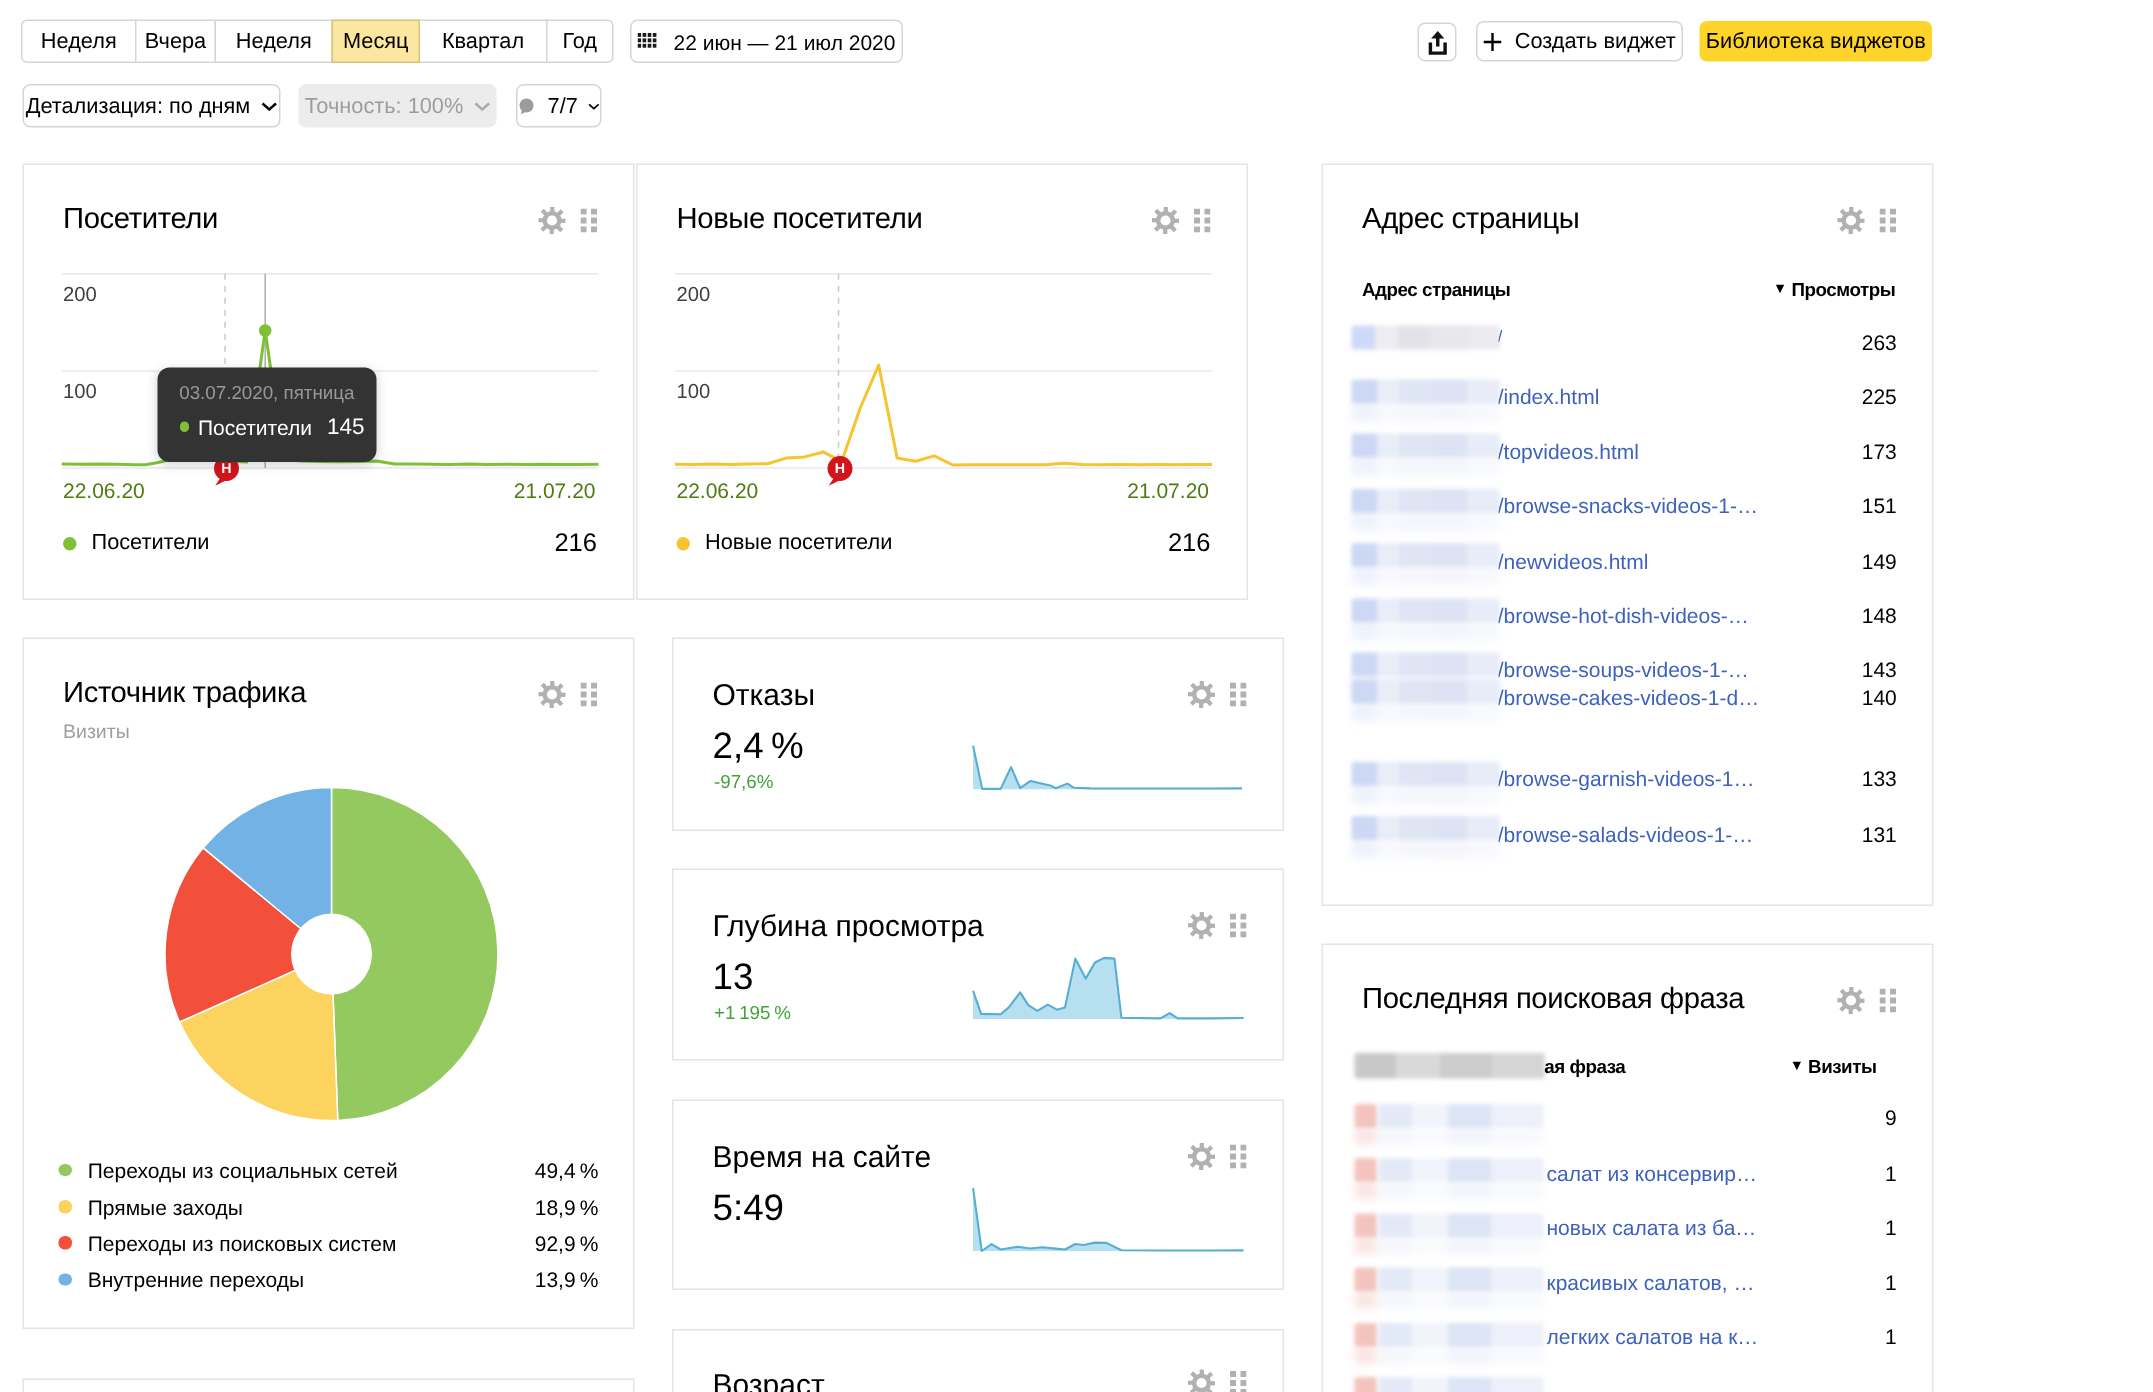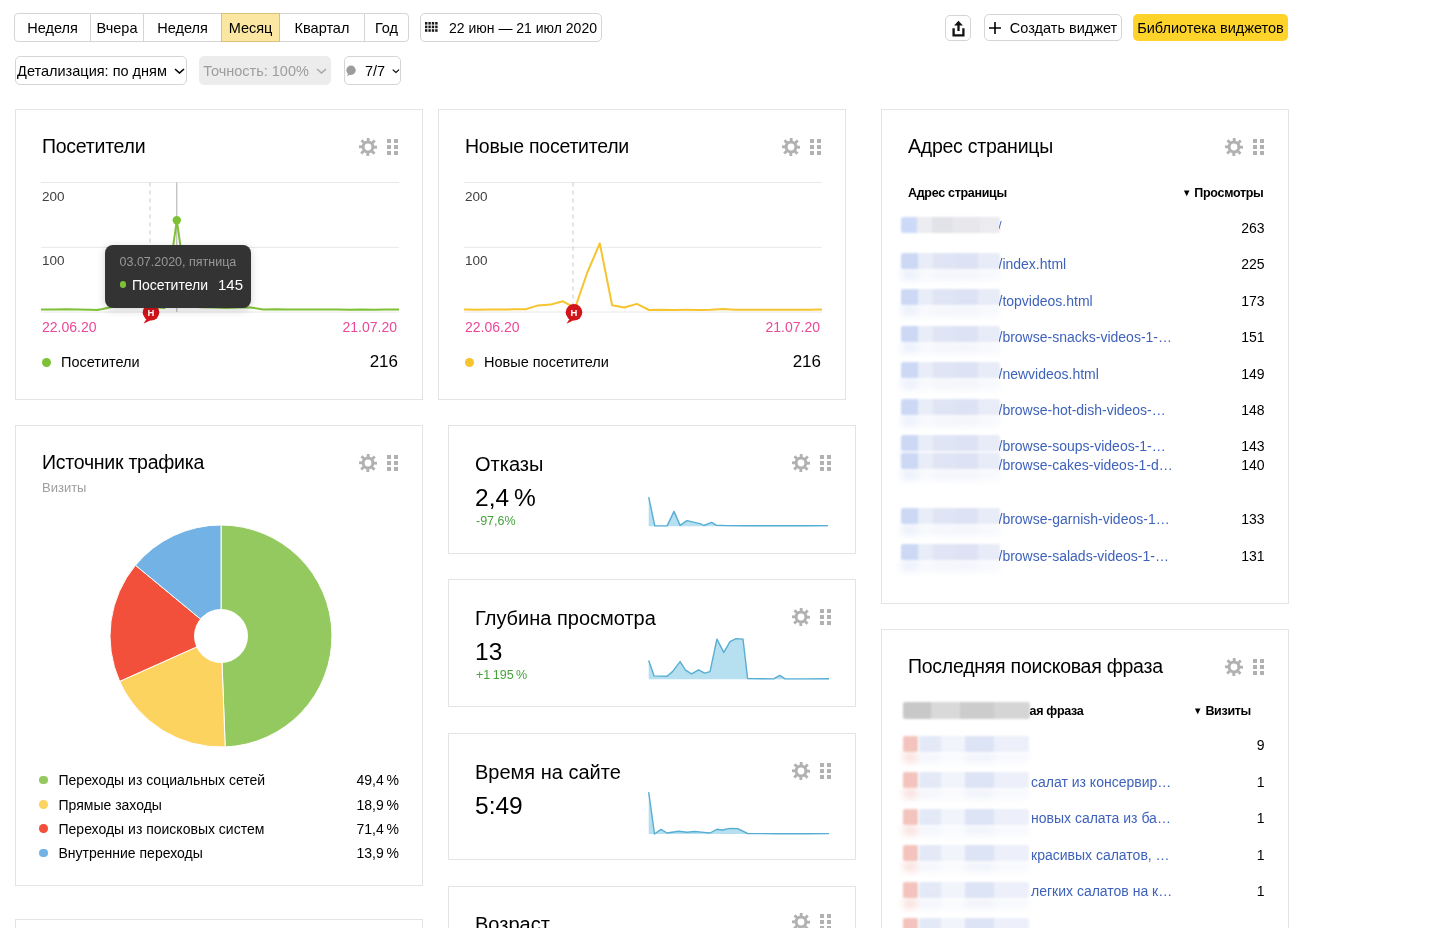--- a/index.html
+++ b/index.html
@@ -11,21 +11,21 @@
 .seg{position:absolute;display:flex}
 .seg div{display:flex;align-items:center;justify-content:center;border:1px solid #d5d5d5;
 margin-left:-1px;font-size:14.5px;height:29px;background:#fff}
 .seg div:first-child{border-radius:4px 0 0 4px;margin-left:0}
 .seg div:last-child{border-radius:0 4px 4px 0}
 .chart{position:absolute;left:25px;top:70px}
 .spark{position:absolute;left:198px}
 .leg{position:absolute;left:26px;display:flex;align-items:center;font-size:14.5px}
 .leg .dot{width:9px;height:9px;border-radius:50%;margin-right:10px}
 .leg .val{position:absolute;right:0;font-size:17px}
-.axl{position:absolute;top:209px;font-size:14px;color:#ec4899}
+.axl{position:absolute;top:209px;font-size:14px;color:#4d7c0f}
 .pleg{position:absolute;left:23px;width:360px;display:flex;align-items:center;font-size:14px}
 .pleg .dot{width:8.5px;height:8.5px;border-radius:50%;margin-right:11px}
 .pleg .val{margin-left:auto}
 .bignum{position:absolute;left:26px;font-size:24.5px}
 .delta{position:absolute;left:27px;font-size:12.5px;color:#44a339}
 .thead{position:absolute;font-size:12.5px;font-weight:bold;letter-spacing:-0.3px;white-space:nowrap}
 .trow{position:absolute;left:0;width:407px;height:36.4px;font-size:14px}
 .trow .lnk{position:absolute;color:#3e62bc;white-space:nowrap;overflow:hidden}
 .trow .num{position:absolute;right:24.5px;text-align:right}
 .blur{position:absolute;border-radius:2px;filter:blur(1.3px)}
@@ -130,21 +130,21 @@
       </g>
     </svg>
 <div class="axl" style="left:26px">22.06.20</div>
 <div class="axl" style="right:25px">21.07.20</div>
 <div class="leg" style="top:244px;width:356px"><span class="dot" style="background:#7fc136"></span>Посетители<span class="val">216</span></div>
 <div style="position:absolute;left:88.5px;top:135px;width:146px;height:63px;background:#333;border-radius:8px;z-index:5;box-shadow:0 2px 8px rgba(0,0,0,.18)">
       <div style="position:absolute;left:15px;top:10px;font-size:12.5px;color:#989898;white-space:nowrap">03.07.2020, пятница</div>
       <div style="position:absolute;left:15px;top:31px;display:flex;align-items:center;font-size:14px;color:#fff;white-space:nowrap"><span style="width:6.5px;height:6.5px;border-radius:50%;background:#7fc136;margin-right:6px"></span>Посетители<span style="margin-left:10px;font-size:15px">145</span></div>
     </div>
 </div>
-<div class="card" style="left:438px;top:109px;width:408px;height:291px">
+<div class="card" style="left:424px;top:109px;width:408px;height:291px">
 <div class="ttl">Новые посетители</div>
 <div style="position:absolute;left:343px;top:28px"><svg class="gear " width="18" height="18" viewBox="0 0 18 18">
         <g fill="#b1b1b1">
           <rect x="7.8" y="-0.4" width="2.8" height="4.6" transform="rotate(0 9 9)"></rect>
           <rect x="7.8" y="-0.4" width="2.8" height="4.6" transform="rotate(45 9 9)"></rect>
           <rect x="7.8" y="-0.4" width="2.8" height="4.6" transform="rotate(90 9 9)"></rect>
           <rect x="7.8" y="-0.4" width="2.8" height="4.6" transform="rotate(135 9 9)"></rect>
           <rect x="7.8" y="-0.4" width="2.8" height="4.6" transform="rotate(180 9 9)"></rect>
           <rect x="7.8" y="-0.4" width="2.8" height="4.6" transform="rotate(225 9 9)"></rect>
           <rect x="7.8" y="-0.4" width="2.8" height="4.6" transform="rotate(270 9 9)"></rect>
@@ -210,21 +210,21 @@
       </svg></div>
 <div style="position:absolute;left:93px;top:98px"><svg class="pie" width="224" height="224" viewBox="0 0 224 224">
 <path d="M112,112 L112,1 A111,111 0 0 1 116.18,222.92 Z" fill="#93c95e" stroke="#fff" stroke-width="1"></path>
 <path d="M112,112 L116.18,222.92 A111,111 0 0 1 10.69,157.36 Z" fill="#fbd35e" stroke="#fff" stroke-width="1"></path>
 <path d="M112,112 L10.69,157.36 A111,111 0 0 1 26.47,41.25 Z" fill="#f2503a" stroke="#fff" stroke-width="1"></path>
 <path d="M112,112 L26.47,41.25 A111,111 0 0 1 112,1 Z" fill="#72b2e4" stroke="#fff" stroke-width="1"></path>
 <circle cx="112" cy="112" r="27" fill="#fff"></circle>
       </svg></div>
 <div class="pleg" style="top:346px"><span class="dot" style="background:#93c95e"></span>Переходы из социальных сетей<span class="val">49,4 %</span></div>
 <div class="pleg" style="top:370.5px"><span class="dot" style="background:#fbd35e"></span>Прямые заходы<span class="val">18,9 %</span></div>
-<div class="pleg" style="top:394.5px"><span class="dot" style="background:#f2503a"></span>Переходы из поисковых систем<span class="val">71,4 %</span></div>
+<div class="pleg" style="top:394.5px"><span class="dot" style="background:#f2503a"></span>Переходы из поисковых систем<span class="val">92,9 %</span></div>
 <div class="pleg" style="top:419px"><span class="dot" style="background:#72b2e4"></span>Внутренние переходы<span class="val">13,9 %</span></div>
 </div>
 <div class="card" style="left:15px;top:919px;width:408px;height:30px"></div>
 <div class="card" style="left:448px;top:425px;width:408px;height:129px">
     <div class="ttl-s">Отказы</div>
     <div style="position:absolute;left:343px;top:28px"><svg class="gear " width="18" height="18" viewBox="0 0 18 18">
         <g fill="#b1b1b1">
           <rect x="7.8" y="-0.4" width="2.8" height="4.6" transform="rotate(0 9 9)"></rect>
           <rect x="7.8" y="-0.4" width="2.8" height="4.6" transform="rotate(45 9 9)"></rect>
           <rect x="7.8" y="-0.4" width="2.8" height="4.6" transform="rotate(90 9 9)"></rect>

